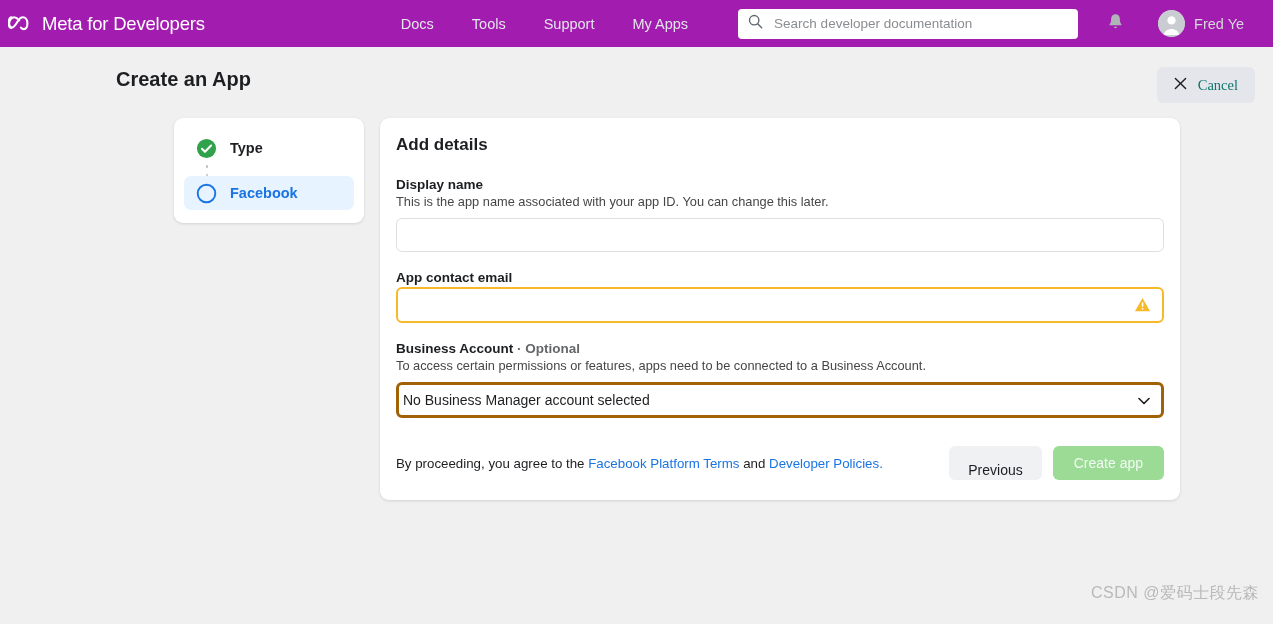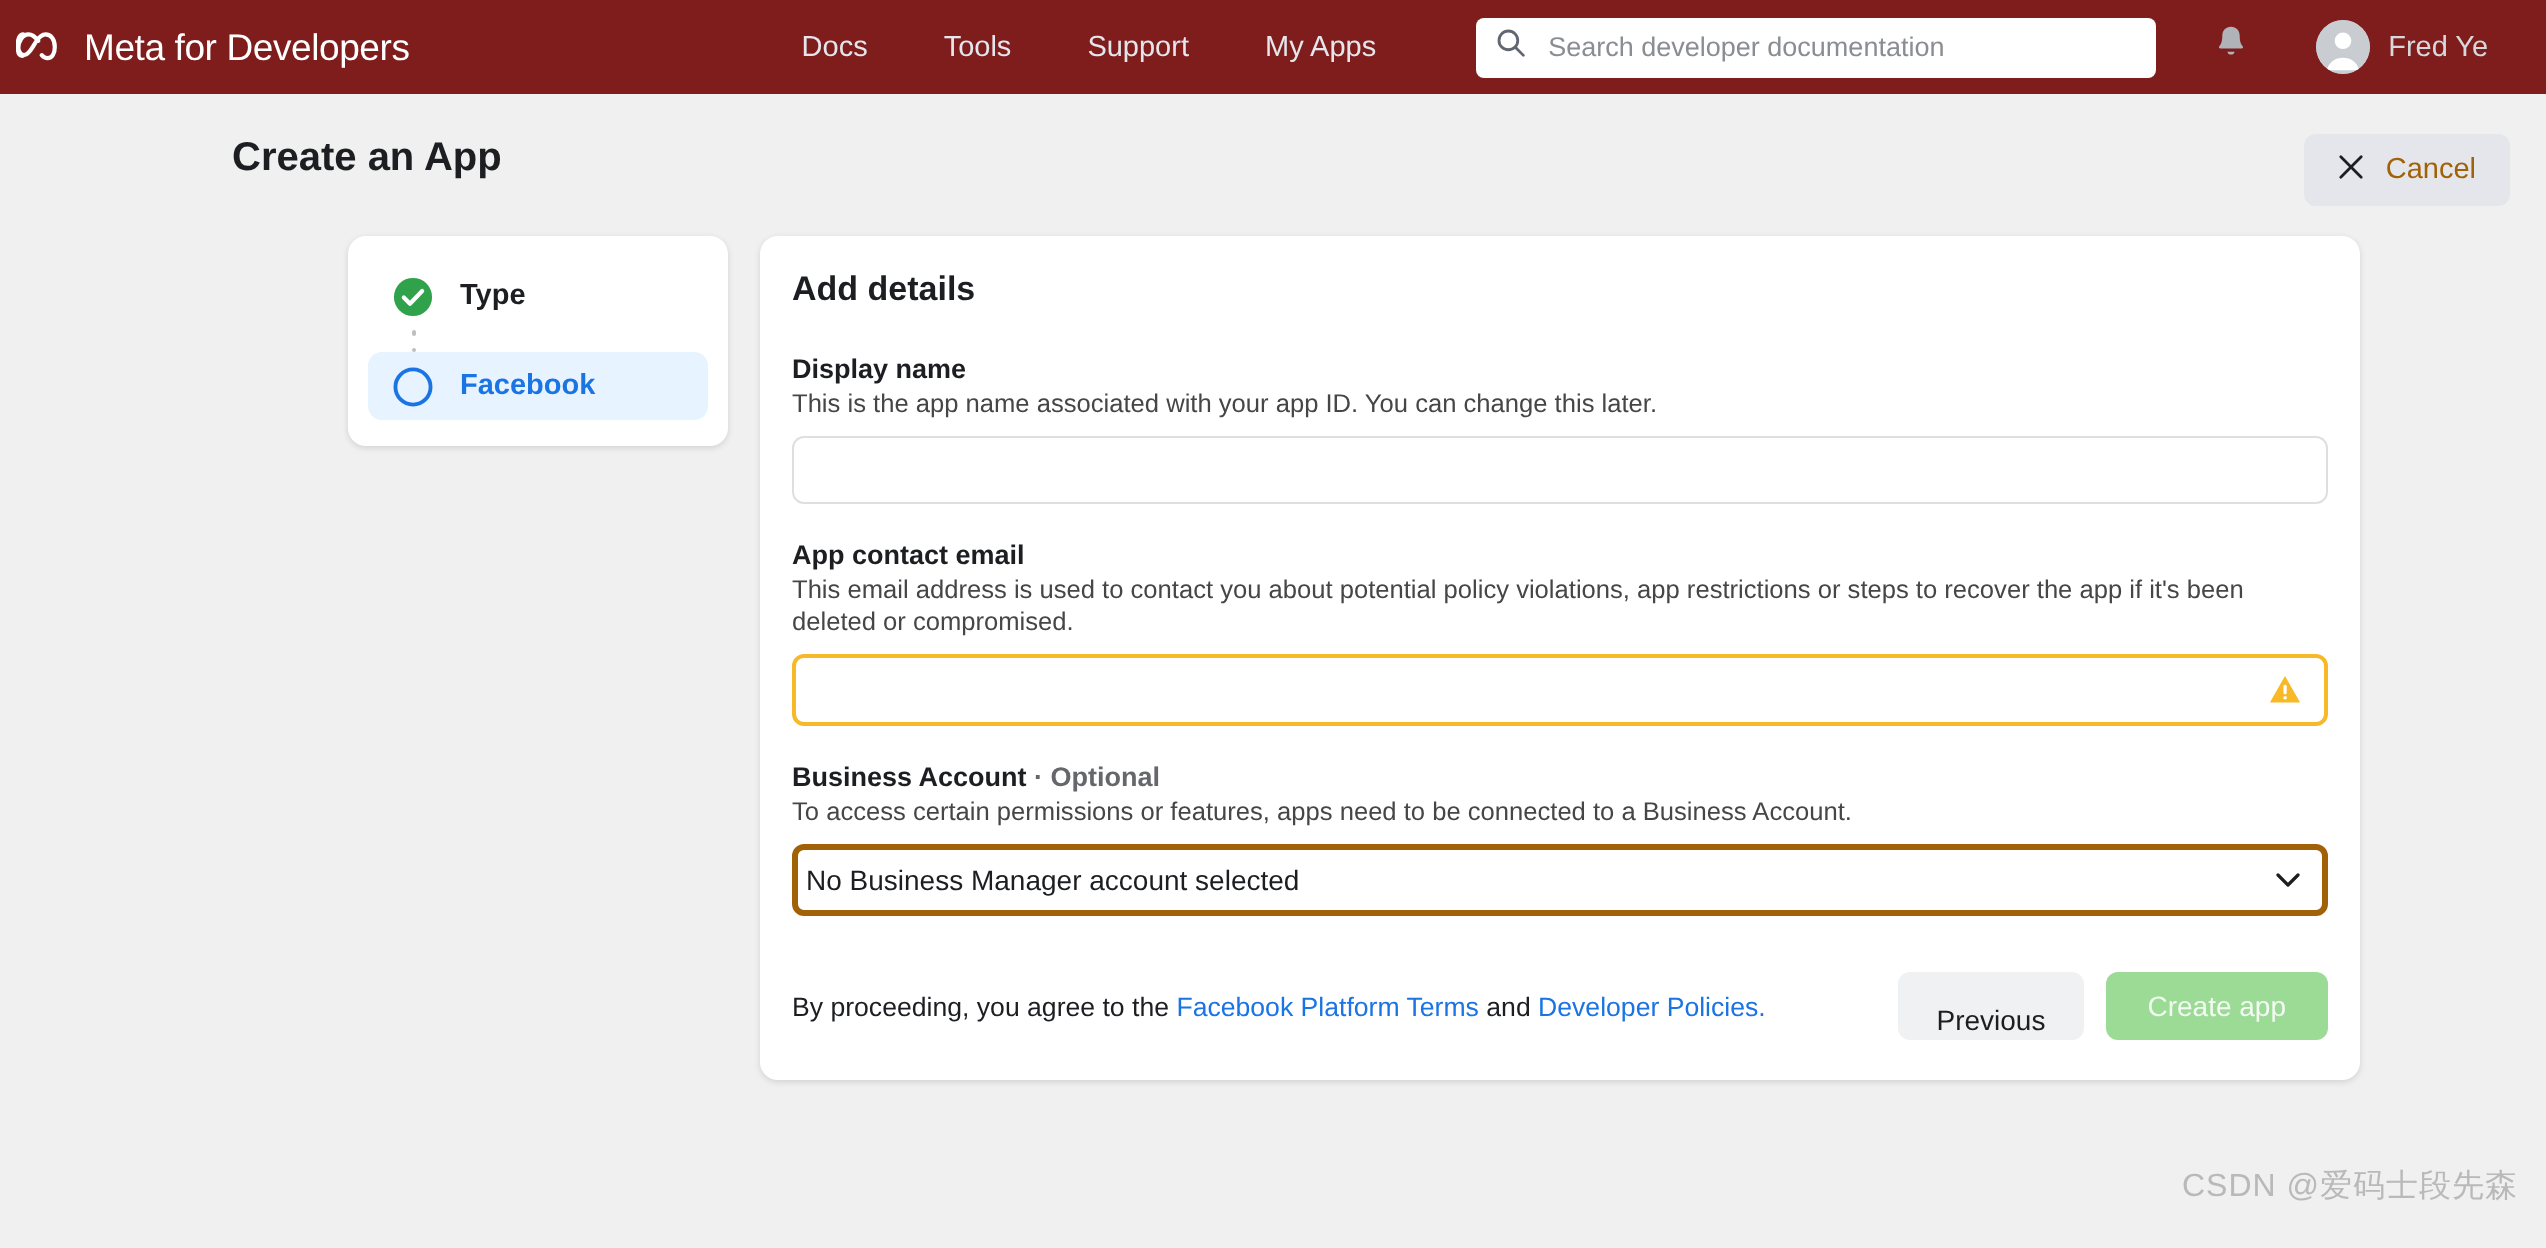--- a/index.html
+++ b/index.html
@@ -7,21 +7,21 @@
     margin: 0; padding: 0;
     width: 1273px; height: 624px;
     background: #f0f0f0;
     font-family: "Liberation Sans", sans-serif;
     overflow: hidden;
   }
 
   
   .topnav {
     height: 47px;
-    background: #7f1d1d;
+    background: #a21caf;
     display: flex;
     align-items: center;
     padding: 0 12px 0 8px;
     position: relative;
   }
   .brand {
     display: flex;
     align-items: center;
     gap: 7px;
     color: #ffffff;
@@ -96,23 +96,23 @@
     color: #1c1e21;
     margin: 0;
     line-height: 24px;
   }
   .cancel-btn {
     display: flex; align-items: center; gap: 11px;
     background: #e4e6eb;
     border: 0; border-radius: 6px;
     height: 36px;
     padding: 0 17px;
-    font-family: Liberation Sans, sans-serif;
+    font-family: Liberation Serif, serif;
     font-size: 14.5px;
-    color: #a16207;
+    color: #0f766e;
     cursor: pointer;
   }
 
   
   .layout {
     display: flex;
     align-items: flex-start;
     padding: 15px 0 0 174px;
     gap: 16px;
   }
@@ -368,21 +368,20 @@
     <h2 class="card-title">Add details</h2>
 
     <div class="field">
       <div class="field-label">Display name</div>
       <div class="field-desc">This is the app name associated with your app ID. You can change this later.</div>
       <input class="text-input" type="text" placeholder="" style="">
     </div>
 
     <div class="field">
       <div class="field-label">App contact email</div>
-      <div class="field-desc">This email address is used to contact you about potential policy violations, app restrictions or steps to recover the app if it's been deleted or compromised.</div>
       <div class="input-error-wrap">
         <input class="text-input error" type="text" autofocus="" placeholder="" style="">
         <span class="warn-icon">
           <svg width="17" height="17" viewBox="0 0 18 18">
             <path d="M9 1.6L17 15.6H1L9 1.6z" fill="#f7b928"></path>
             <rect x="8.2" y="6.2" width="1.7" height="5" rx="0.8" fill="#ffffff"></rect>
             <circle cx="9.05" cy="13.1" r="0.95" fill="#ffffff"></circle>
           </svg>
         </span>
       </div>

